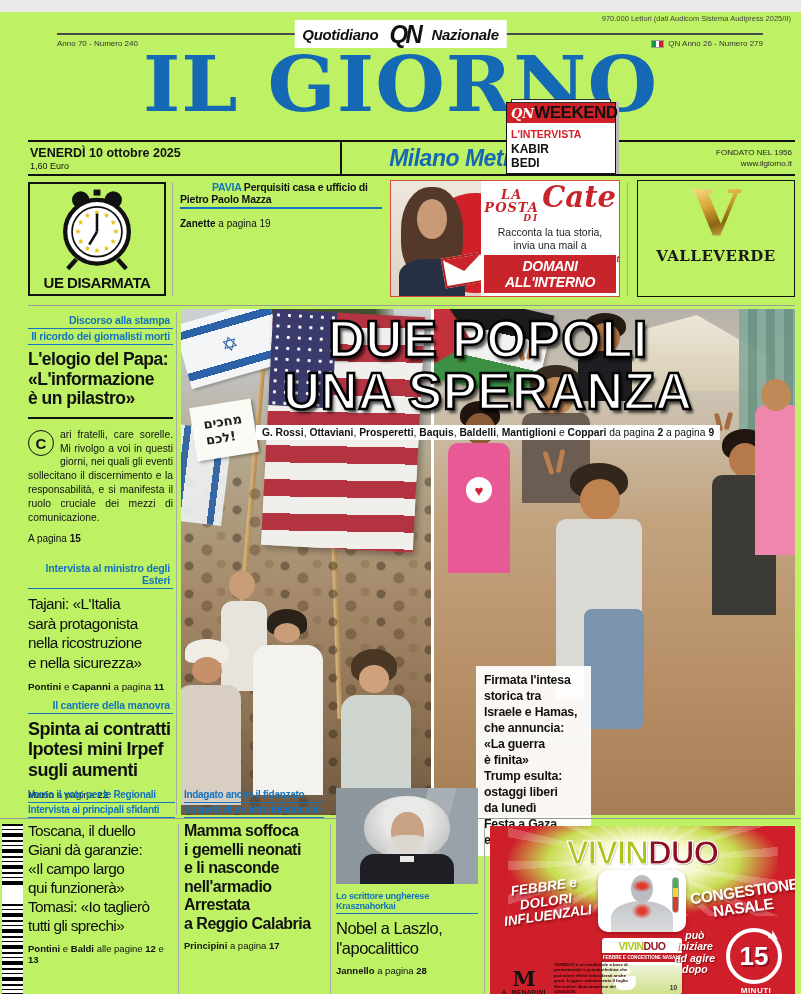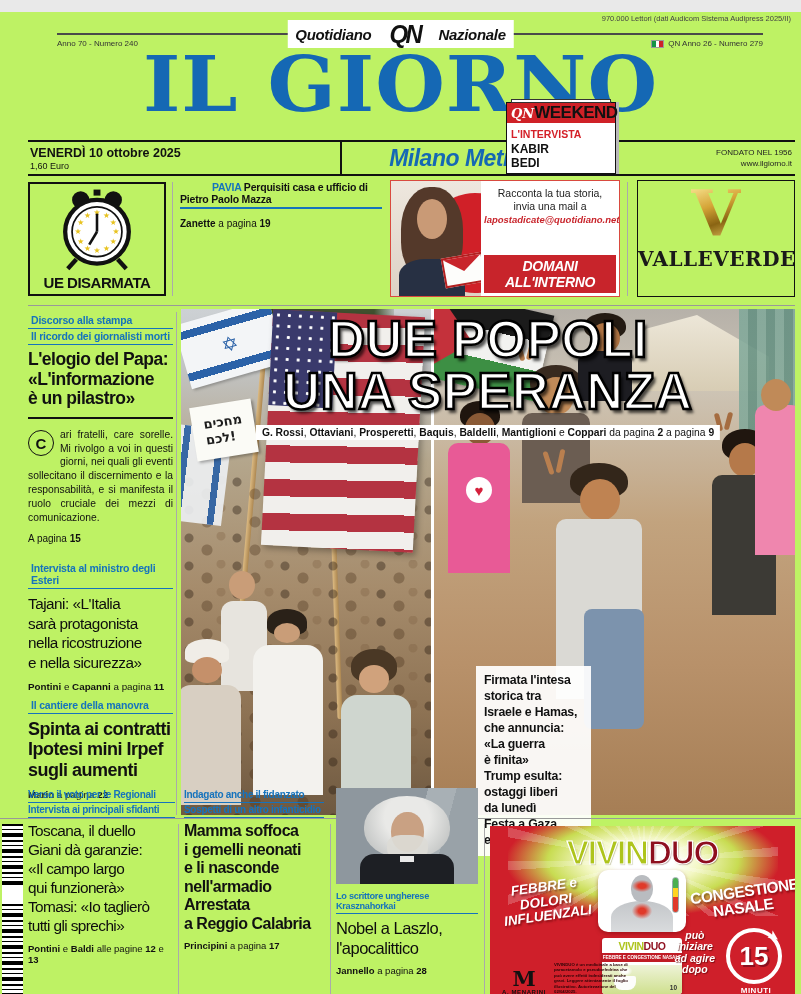--- a/index.html
+++ b/index.html
@@ -3,21 +3,21 @@
 <meta charset="utf-8">
 <style>
   * { margin:0; padding:0; box-sizing:border-box; }
   body { background:#e9e9e9; font-family:"Liberation Sans",sans-serif; }
   #page { position:relative; width:801px; height:994px; background:#bef264; margin:12px auto; overflow:hidden; color:#111; }
 
   
   .readers { position:absolute; top:2px; right:10px; font-size:7.5px; color:#444; }
   .rule-l { position:absolute; top:21px; left:57px; width:238px; height:2px; background:#4a4a4a; }
   .rule-r { position:absolute; top:21px; left:505px; width:258px; height:2px; background:#4a4a4a; }
-  .qn-center { position:absolute; top:8px; left:50%; transform:translateX(-50%); display:flex; align-items:center; gap:18px; background:#fff; padding:0 8px; }
+  .qn-center { position:absolute; top:8px; left:50%; transform:translateX(-50%); display:flex; align-items:center; gap:11px; background:#fff; padding:0 8px; }
   .brand-it { font-size:15px; font-weight:900; font-style:italic; letter-spacing:-0.3px; }
   .qn-logo { font-size:24px; font-weight:900; letter-spacing:-2.5px; transform:scaleY(1.08); font-style:italic; }
   .anno-left { position:absolute; top:27px; left:57px; font-size:8px; color:#333; }
   .anno-right { position:absolute; top:27px; left:505px; width:258px; font-size:8px; color:#333; display:flex; justify-content:flex-end; align-items:center; gap:4px; }
   .ita-flag { display:inline-block; width:13px; height:8px; border:0.5px solid #999;
     background:linear-gradient(90deg,#159447 0 33%,#fff 33% 66%,#cd212a 66%); }
 
   
   .masthead { position:absolute; top:30px; left:0; width:100%; text-align:center;
     font-family:"DejaVu Serif",serif; font-weight:900; font-size:80px; line-height:1.05;
@@ -68,27 +68,27 @@
   .lp-di { font-size:9px; display:block; text-align:right; letter-spacing:2px; }
   .lp-cate { color:#c8242b; font-family:"DejaVu Serif",serif; font-style:italic; font-weight:900; font-size:29px; line-height:0.9; }
   .cate-txt { font-size:10.5px; line-height:1.25; margin-top:3px; color:#222; }
   .cate-email { font-size:9.5px; font-weight:800; font-style:italic; color:#c8242b; margin-top:1px; }
   .cate-banner { position:absolute; left:93px; right:3px; bottom:3px; background:#c8242b; color:#fff; font-weight:900; font-style:italic; font-size:14px; text-align:center; padding:3px 0; letter-spacing:-0.3px; }
 
   .valleverde { position:absolute; left:637px; top:168px; width:158px; height:117px; border:1.5px solid #111; text-align:center; overflow:hidden; }
   .vv-letter { display:inline-block; font-family:"DejaVu Serif",serif; font-weight:900; font-size:64px; line-height:1;
     background:linear-gradient(160deg,#f6e08a 8%,#d5a437 38%,#8a6413 62%,#eccf66 92%);
     -webkit-background-clip:text; background-clip:text; color:transparent; margin-top:1px; }
-  .vv-name { font-family:"DejaVu Serif",serif; font-weight:900; font-size:20px; letter-spacing:0.5px; color:#1a1a1a; margin-top:1px; }
+  .vv-name { font-family:"DejaVu Serif",serif; font-weight:900; font-size:15px; letter-spacing:0.5px; color:#1a1a1a; margin-top:1px; }
 
   .hrule { position:absolute; left:28px; width:767px; height:1px; background:#999; }
 
   
   .lcol { position:absolute; left:28px; width:145px; }
-  .kline { display:block; font-size:10.5px; font-weight:800; color:#1573bd; border-bottom:1.5px solid #1573bd; padding:1px 3px 2px; letter-spacing:-0.2px; }
+  .kline { display:block; font-size:10.5px; font-weight:800; color:#1573bd; border-bottom:1.5px solid #1573bd; padding:1px 3px 2px; letter-spacing:-0.2px;text-align:right; }
   .papa-head { font-size:17.5px; font-weight:800; line-height:1.12; letter-spacing:-0.5px; margin-top:5px; }
   .thinrule { border:0; border-top:1.5px solid #111; margin-top:8px; }
   .papa-by { font-size:10.5px; padding:5px 0; }
   .papa-body { margin-top:9px; font-size:10.3px; line-height:1.34; text-align:justify; }
   .dropcap { float:left; width:26px; height:26px; border:1.5px solid #111; border-radius:50%; text-align:center; line-height:25px; font-weight:800; font-size:15px; margin:2px 6px 1px 0; }
   .pageref { margin-top:9px; font-size:10px; }
   .light-head { font-size:15.3px; font-weight:400; line-height:1.28; letter-spacing:-0.5px; margin-top:5px; color:#0d0d0d; }
   .bold-head3 { font-size:18px; font-weight:800; line-height:1.13; letter-spacing:-0.5px; margin-top:5px; }
 
   
@@ -267,32 +267,39 @@
       </g>
       <line x1="50" y1="52" x2="50" y2="31" stroke="#111" stroke-width="3"></line>
       <line x1="50" y1="52" x2="41" y2="67" stroke="#111" stroke-width="3"></line>
     </svg>
     <div class="ue-cap">UE DISARMATA</div>
   </div>
   <div class="vdiv" style="left:172px;top:170px;height:114px"></div>
 
   <div class="pavia">
     <div class="kicker-seg"><span style="font-weight: 800; color: rgb(21, 115, 189); padding-left: 32px;">PAVIA </span><span style="font-weight: 800;">Perquisiti casa e ufficio di Pietro Paolo Mazza</span></div>
-    <div class="byline"><span style="font-weight: 800;">Zanette</span><span> a pagina </span><span style="font-weight: 700;">19</span></div>
+    <div class="byline"><span style="font-weight: 800;">Zanette</span><span> a pagina </span><span style="font-weight: 400;">19</span></div>
   </div>
 
   <div class="cate">
     <div class="cate-photo">
       <div class="cate-circle"></div>
       <div class="cate-hair"></div>
       <div class="cate-face"></div>
       <div class="cate-top"></div>
       <div class="cate-env"></div>
     </div>
     <div class="cate-right">
+      <div class="lp-row">
+        <span class="lp-small">
+          <span>LA POSTA</span>
+          <span class="lp-di">DI</span>
+        </span>
+        <span class="lp-cate">Cate</span>
+      </div>
       <div class="cate-txt">
         <span>Racconta la tua storia,</span><br><span>invia una mail a</span>
       </div>
       <div class="cate-email">lapostadicate@quotidiano.net</div>
     </div>
     <div class="cate-banner">DOMANI ALL'INTERNO</div>
   </div>
   <div class="vdiv" style="left:627px;top:170px;height:114px"></div>
 
   <div class="valleverde">

